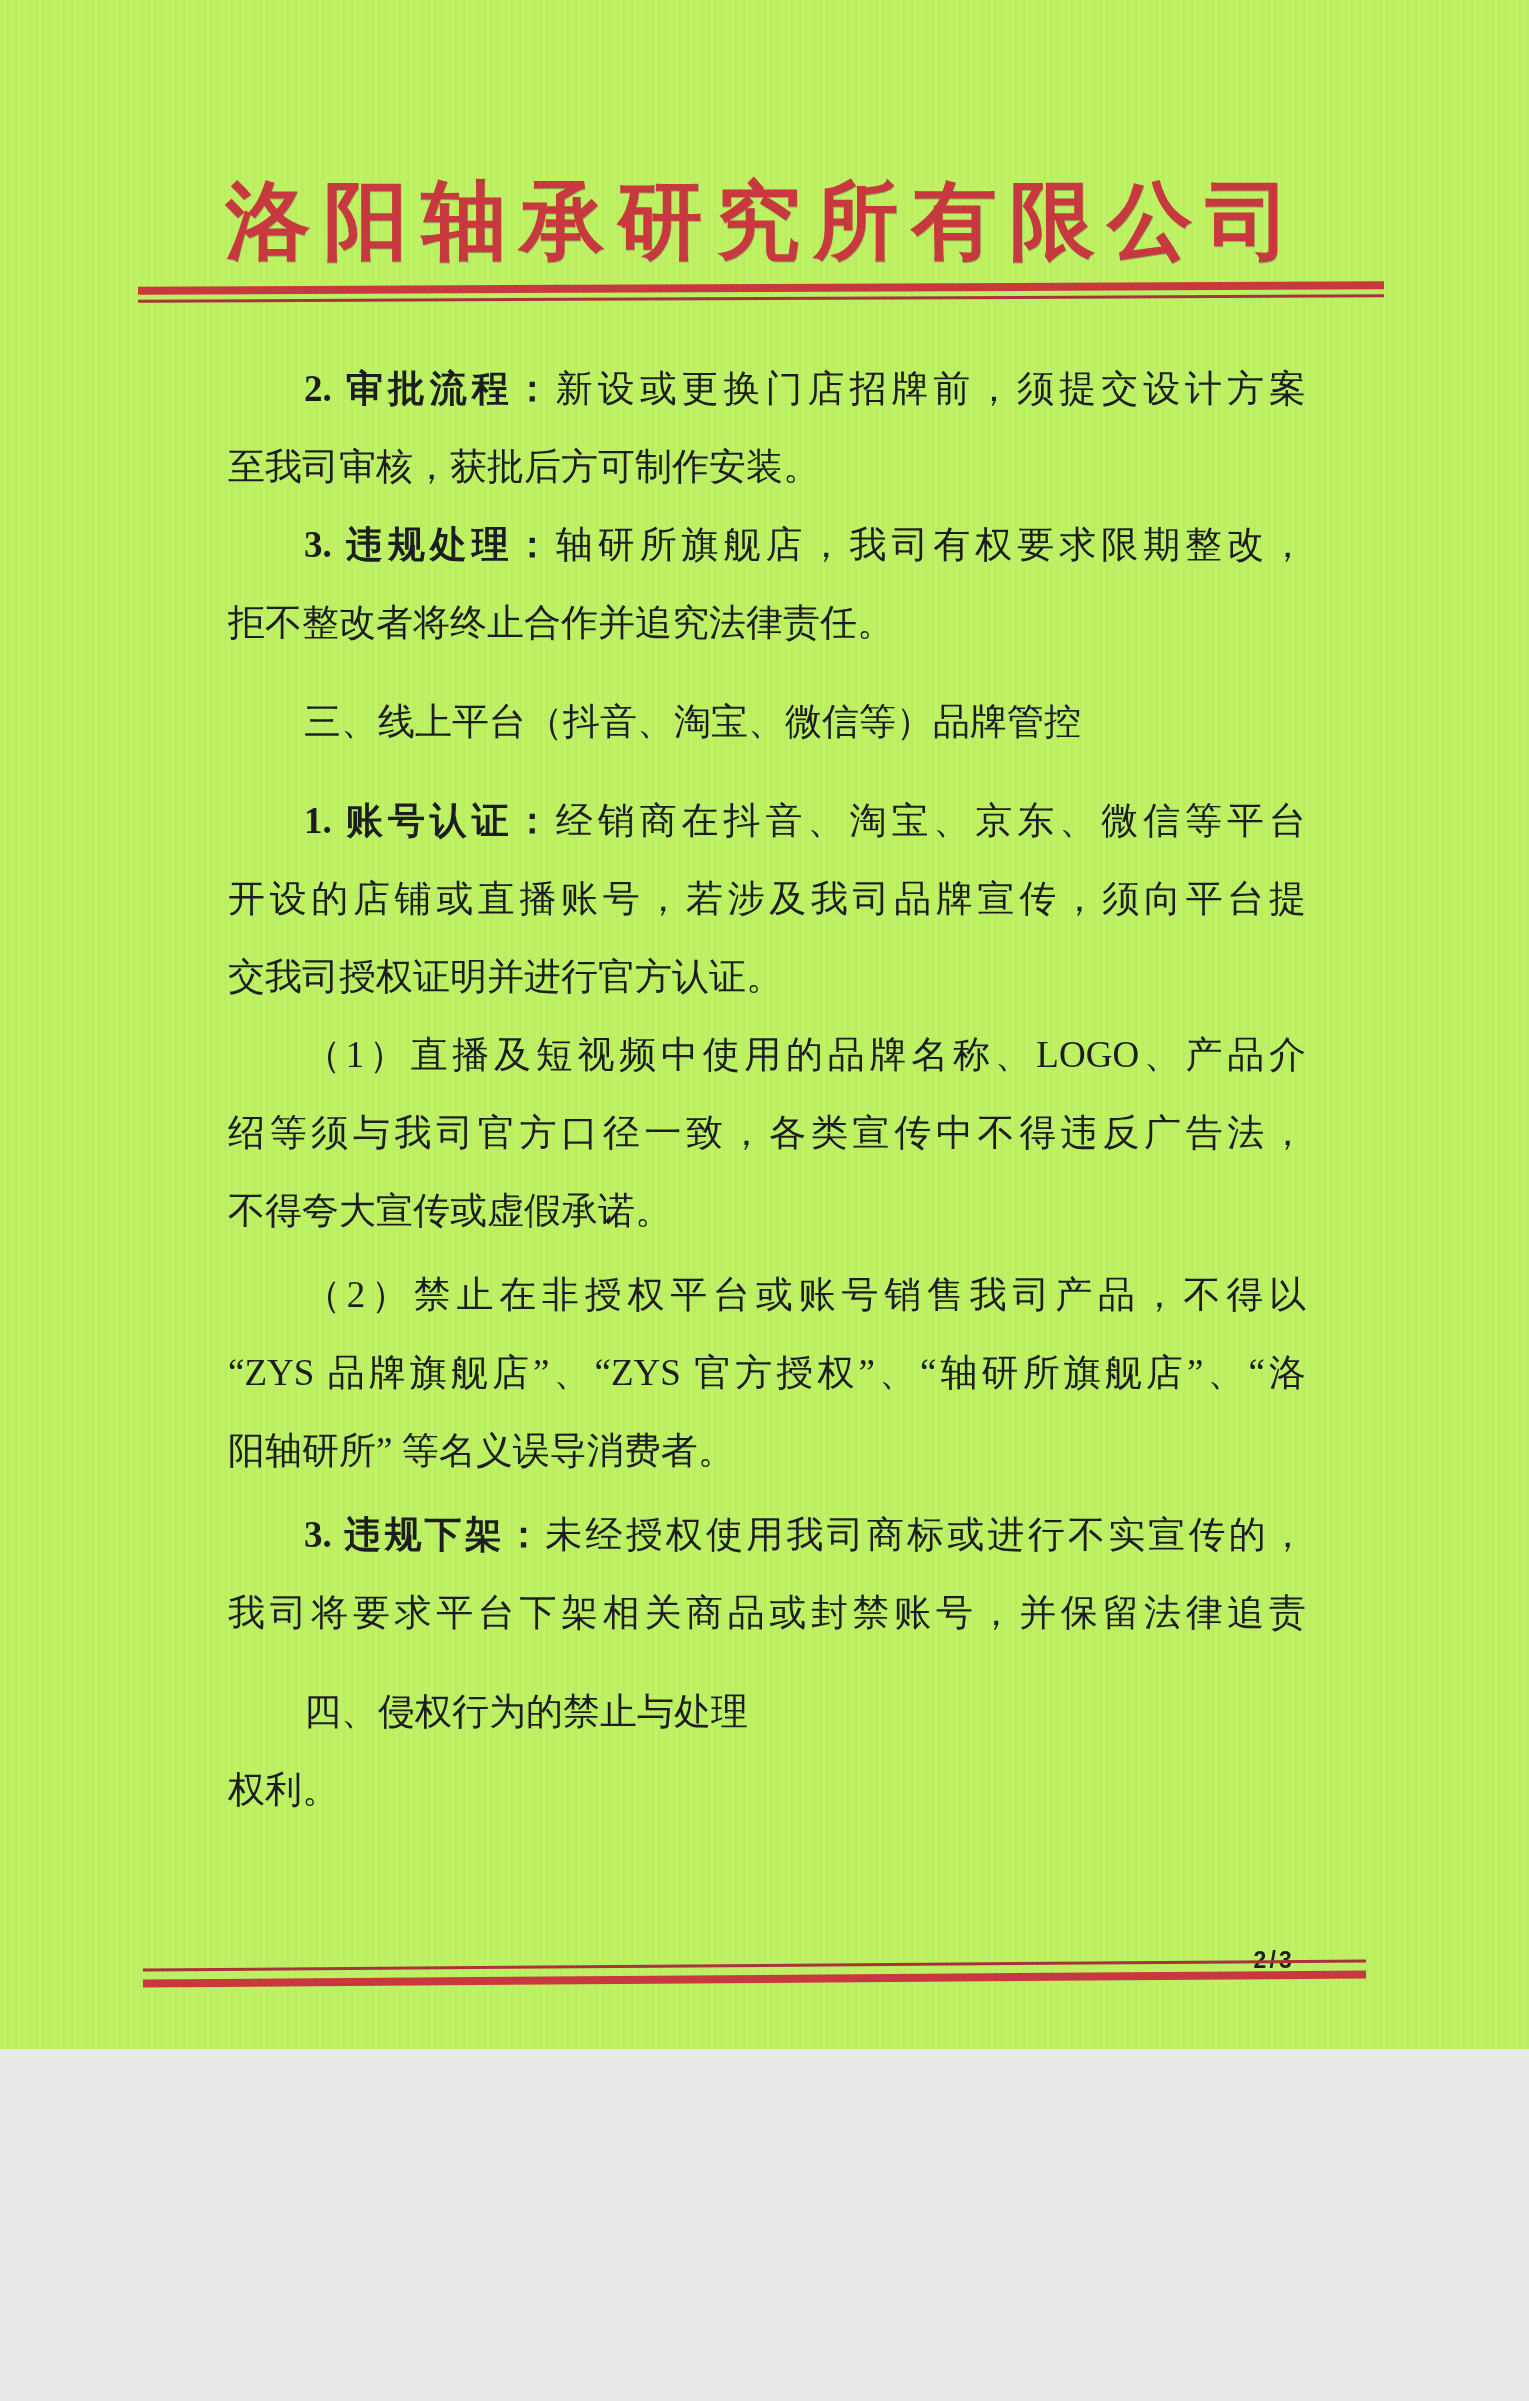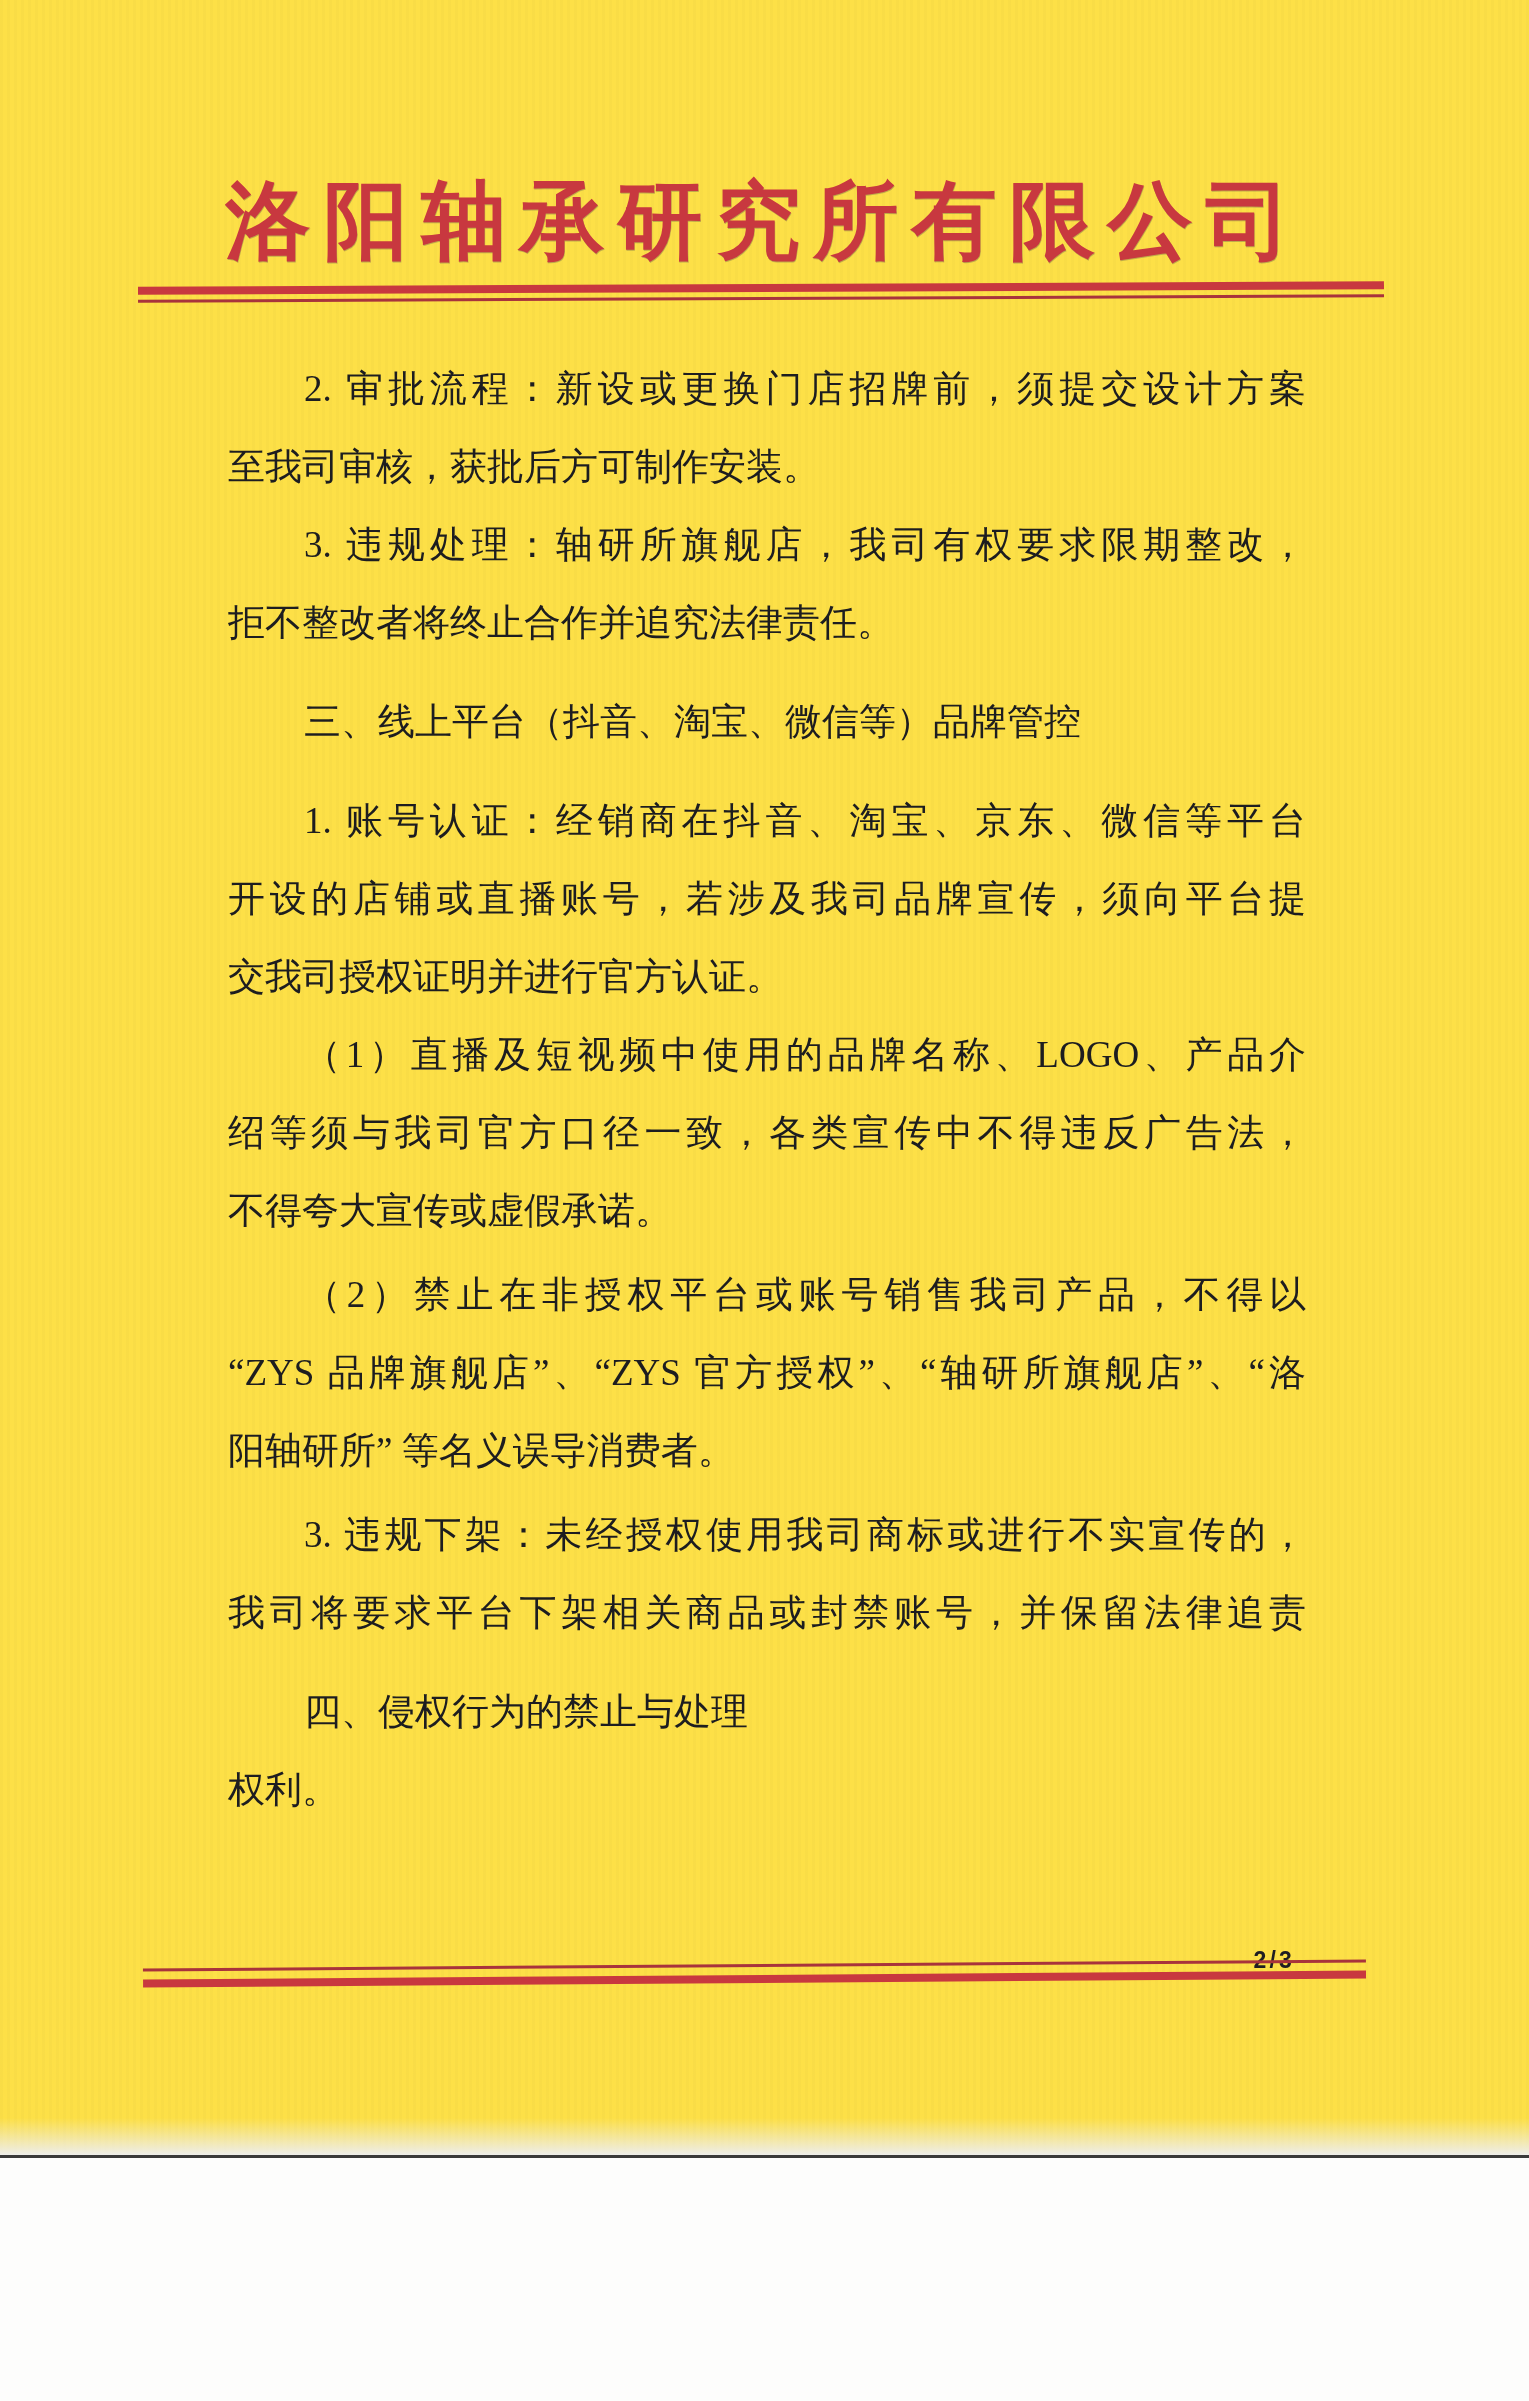--- a/index.html
+++ b/index.html
@@ -1,19 +1,19 @@
 <!DOCTYPE html>
 <html style="--accent: #c8383f; --accent-dark: #a8333c;font-size:10.3px"><head>
 <meta charset="utf-8">
 <style>
   html,body{margin:0;padding:0;background:#e9e9e7;}
   .screen{
     position:relative;
-    width:1529px;height:2401px;
-    background:#fde047;
+    width:1529px;height:2049px;
+    background:#bef264;
     overflow:hidden;
     font-family:"Liberation Serif","DejaVu Serif",serif;
   }
   
   .screen::before{
     content:"";position:absolute;inset:0;pointer-events:none;
     background:repeating-linear-gradient(90deg,
       rgba(0,0,0,0.015) 0 2.6px, rgba(0,0,0,0) 2.6px 7px);
   }
   .letterhead-title{
@@ -33,21 +33,21 @@
     position:absolute;left:228px;top:350px;width:1078px;
     font-size:37px;line-height:78px;color:#1d1d20;
     text-align:justify;
   }
   .line{height:78px;overflow:visible;white-space:nowrap;}
   .line.just{text-align:justify;text-align-last:justify;}
   .line.indent{text-indent:76px;}
   .line.head{font-weight:normal;}
   .line.gap-sm{margin-top:5.8px;}
   .line.gap-lg{margin-top:21px;}
-  .line b{font-weight:normal;}
+  .line b{font-weight:bold;}
 
   .page-number{
     position:absolute;top:1947px;right:234px;
     font-family:"Liberation Sans","DejaVu Sans",sans-serif;
     font-size:23px;letter-spacing:3.2px;color:#1e1e22;font-weight:bold;
   }
   .rules-bottom{position:absolute;left:143px;top:1964px;width:1223px;transform:rotate(-0.42deg);}
   .rules-bottom .rule-thin{height:2.6px;background:var(--accent-dark,#a8333c);}
   .rules-bottom .rule-thick{margin-top:8.3px;height:8.3px;background:var(--accent,#c8383f);}
 

